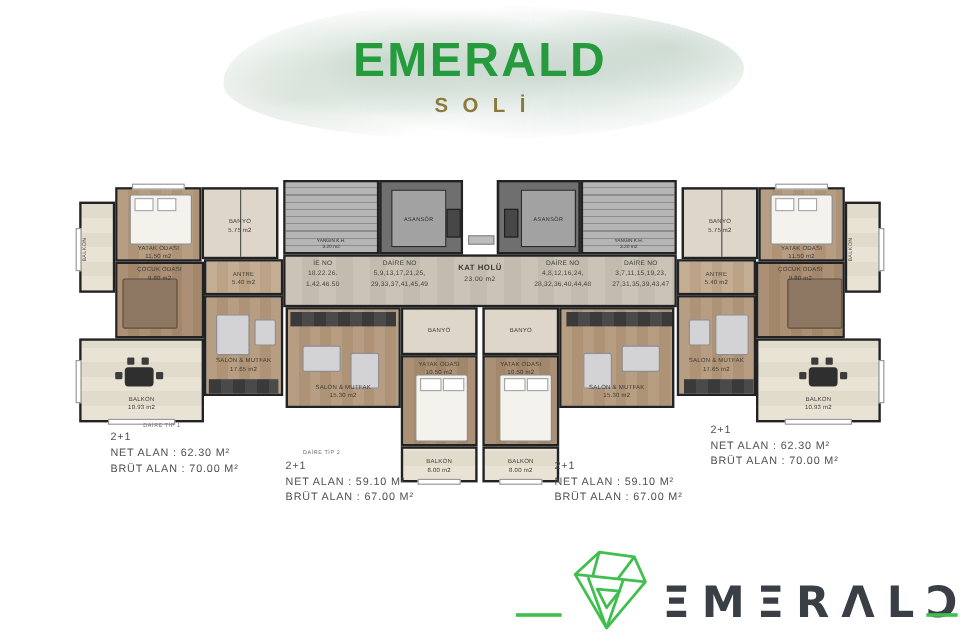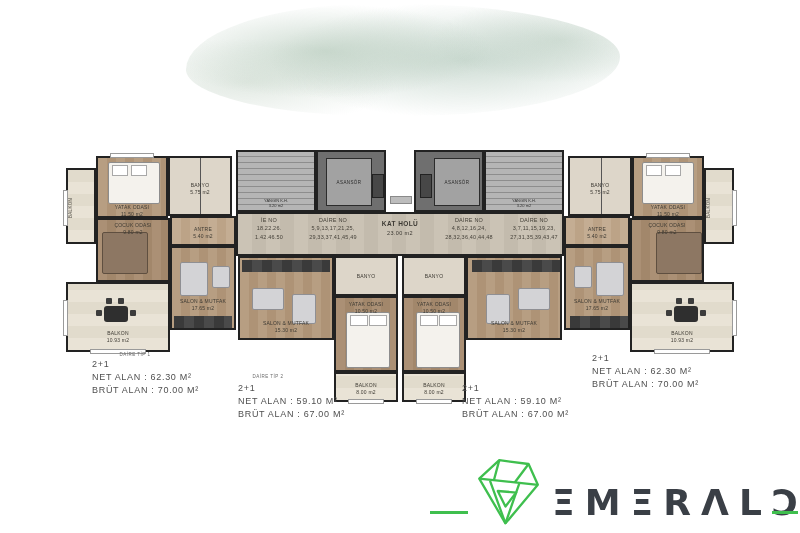--- a/index.html
+++ b/index.html
@@ -58,20 +58,22 @@
   .brand{position:absolute;left:552px;top:482px;font-size:36px;font-weight:bold;
     letter-spacing:10px;color:#3a3f46;font-family:"DejaVu Sans",sans-serif;}
   .dash{position:absolute;height:3px;background:#3fbf4e;}
 </style>
 </head>
 <body>
 
 <div id="stage">
 
   <div class="splash"></div>
+  <div class="title">EMERALD</div>
+  <div class="subtitle">SOLİ</div>
 
   <div class="room cream" style="left:66px;top:168px;width:30px;height:76px;">
     <div class="vlabel"><span>BALKON</span></div>
   </div>
   <div class="room wood" style="left:96px;top:156px;width:72px;height:62px;">
     <div class="bed" style="left:10px;top:4px;width:50px;height:40px;">
       <div class="pillow" style="left:3px;top:2px;width:14px;height:9px;"></div>
       <div class="pillow" style="left:22px;top:2px;width:14px;height:9px;"></div>
     </div>
     <div class="rlabel" style="top:46px;">

